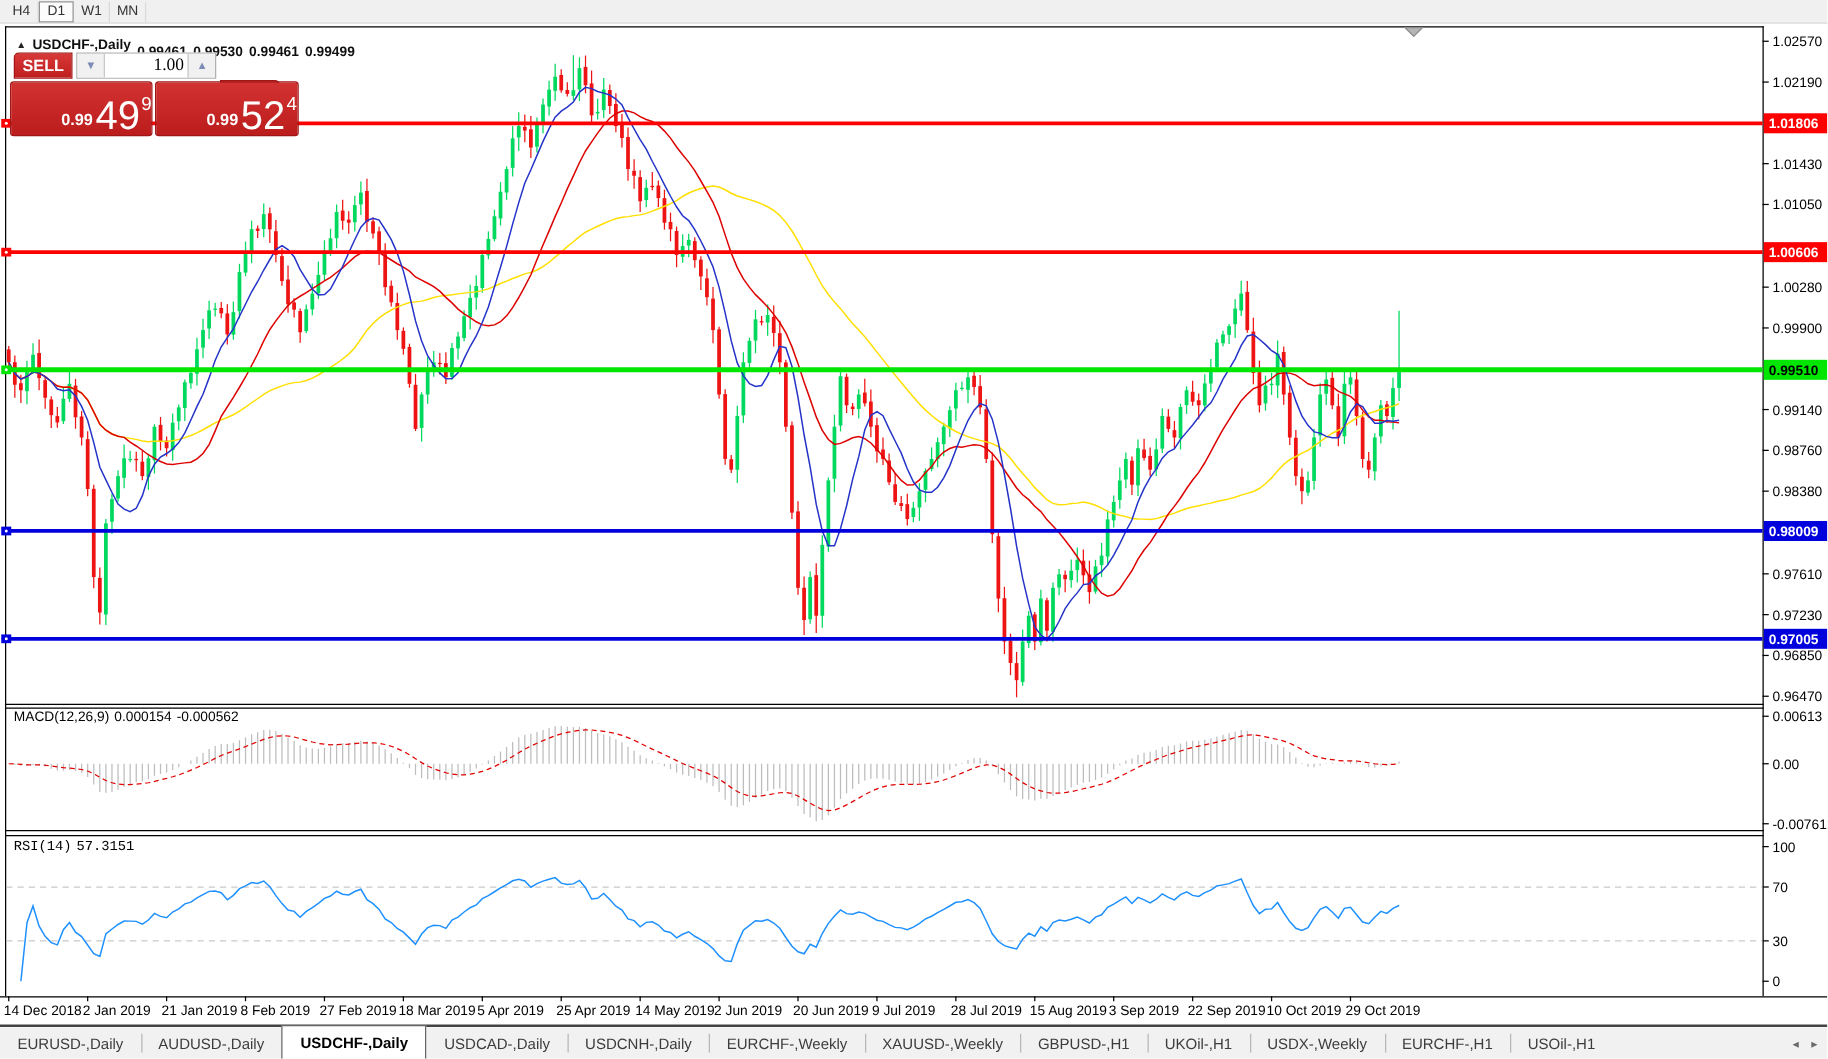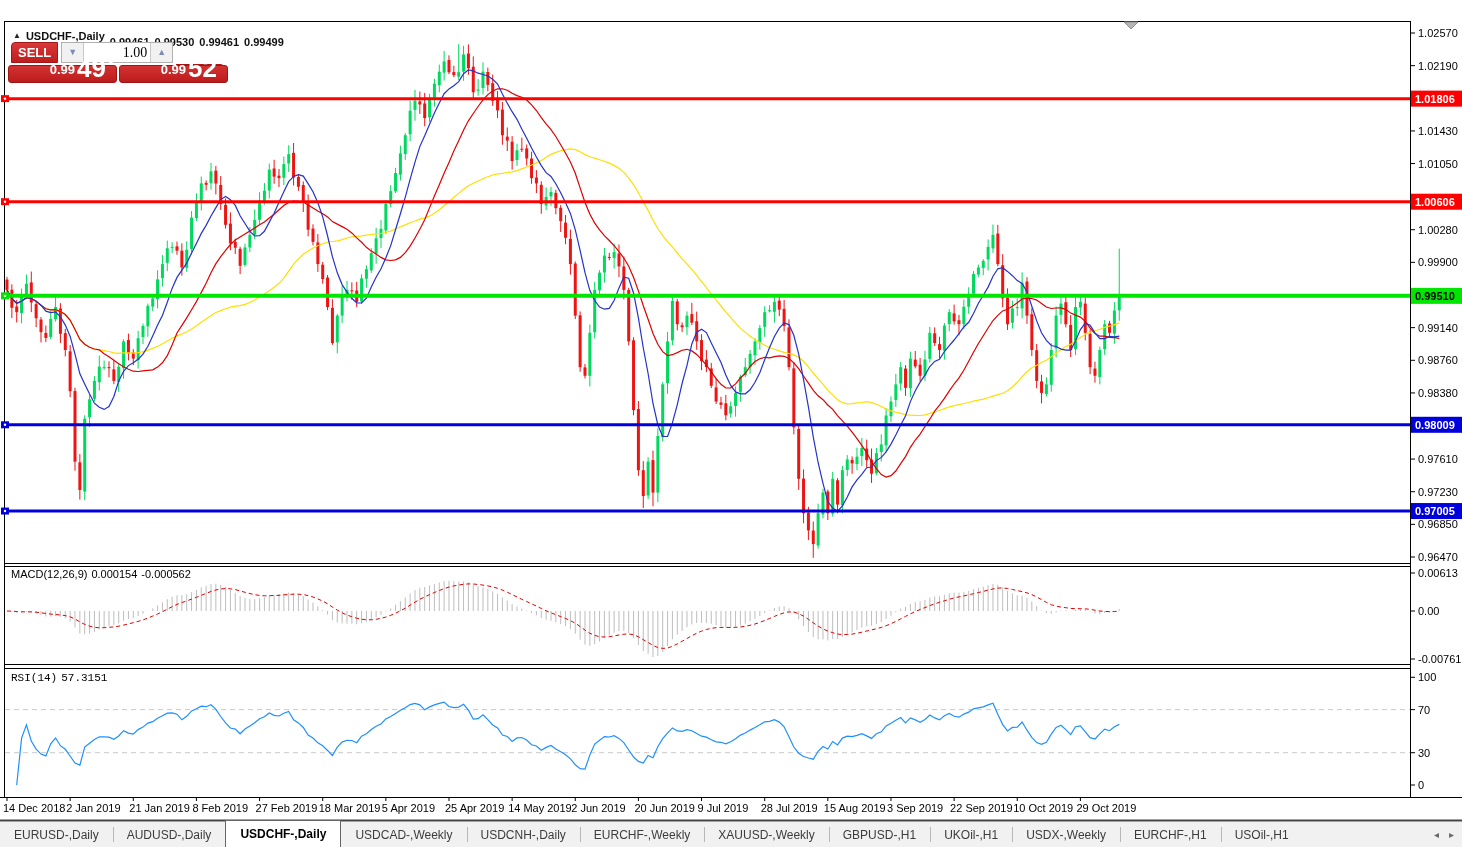--- a/index.html
+++ b/index.html
@@ -25,44 +25,50 @@
     font-family:"Liberation Sans",sans-serif;font-size:13px;cursor:pointer;box-sizing:border-box;font-weight:bold;}
   .tp-sell{flex:0 0 46px;margin-left:3px;border-radius:4px 0 0 0;}
   .tp-buy{flex:0 0 48px;border-radius:0 4px 0 0;margin-top:22px;}
   .tp-vol{flex:0 0 112px;display:flex;margin:0 3px;background:#fff;border:1px solid #b0b0b0;box-sizing:border-box;}
   .tp-step{width:22px;border:none;background:#f1f1f1;color:#7b8cb5;font-size:9px;line-height:1;cursor:pointer;padding:0;}
   .tp-step.dn{border-right:1px solid #c8c8c8;}
   .tp-step.up{border-left:1px solid #c8c8c8;}
   .tp-input{flex:1;width:50px;border:none;outline:none;text-align:right;font-size:14px;color:#000;
     font-family:Liberation Serif, serif;padding:0 3px 0 0;}
   .tp-row2{display:flex;margin-top:2px;gap:2px;}
-  .tp-price{flex:1;height:18px;background:linear-gradient(#d33232,#bb1c1c);border:1px solid #a01515;border-radius:3px;
+  .tp-price{flex:1;height:44px;background:linear-gradient(#d33232,#bb1c1c);border:1px solid #a01515;border-radius:3px;
     color:#fff;display:flex;align-items:flex-end;justify-content:center;padding-bottom:3px;box-sizing:border-box;cursor:pointer;padding-left:40px;}
   .tp-price .sm{font-size:13px;font-weight:700;margin:0 2px 3px 0;line-height:1;}
-  .tp-price .big{font-size:26px;line-height:0.82;font-weight:700;}
+  .tp-price .big{font-size:32px;line-height:0.82;font-weight:400;}
   .tp-price .sup{font-size:15px;line-height:1;margin-left:1px;transform:translateY(-14px);}
   
   .tabbar{position:absolute;left:0;top:822px;width:1462px;height:25px;background:#f1f1f1;z-index:3;
     display:flex;align-items:stretch;font-size:12px;box-sizing:border-box;}
   .tab{display:flex;align-items:center;padding:0 14px;color:#3c3c3c;position:relative;cursor:pointer;white-space:nowrap;}
   .tab + .tab::before{content:"";position:absolute;left:0;top:5px;bottom:5px;width:1px;background:#b8b8b8;}
   .tab.active{background:#fff;border:1px solid #666;border-bottom:none;font-weight:700;color:#000;margin-top:-2px;z-index:2;}
   .tab.active::before{display:none;}
   .tab.active + .tab::before{display:none;}
   .tab-arrows{margin-left:auto;display:flex;align-items:center;gap:10px;padding-right:8px;color:#6a6a6a;font-size:10px;}
   .tab-arrows span{cursor:pointer;}
   
   .pane-label{position:absolute;left:11px;z-index:3;font-size:11px;color:#000;white-space:nowrap;}
   .pane-label span{margin-right:4px;}
 </style>
 </head>
 <body>
 
 <div class="app">
 
+  <div class="toolbar">
+      <button class="tf">H4</button>
+      <button class="tf active">D1</button>
+      <button class="tf">W1</button>
+      <button class="tf">MN</button>
+    </div>
 
   <svg id="chart-svg" width="1462" height="847">
       <rect x="0" y="19" width="1462" height="803" fill="#ffffff"></rect>
       <g stroke="#000" stroke-width="1">
         <line x1="4.5" y1="21" x2="4.5" y2="797"></line>
         <line x1="1410.5" y1="21" x2="1410.5" y2="797"></line>
         <line x1="4" y1="21.5" x2="1411" y2="21.5"></line>
         <line x1="4" y1="563.5" x2="1411" y2="563.5"></line>
         <line x1="4" y1="566.5" x2="1411" y2="566.5"></line>
         <line x1="4" y1="664.5" x2="1411" y2="664.5"></line>
@@ -928,21 +934,21 @@
     <span>MACD(12,26,9)</span><span>0.000154</span><span>-0.000562</span>
   </div>
   <div class="pane-label" style="top:672px;font-family:Liberation Mono, monospace;">
     <span>RSI(14)</span><span>57.3151</span>
   </div>
 
   <div class="tabbar">
       <div class="tab">EURUSD-,Daily</div>
       <div class="tab">AUDUSD-,Daily</div>
       <div class="tab active">USDCHF-,Daily</div>
-      <div class="tab">USDCAD-,Weekly</div>
+      <div class="tab">USDCAD-,Daily</div>
       <div class="tab">USDCNH-,Daily</div>
       <div class="tab">EURCHF-,Weekly</div>
       <div class="tab">XAUUSD-,Weekly</div>
       <div class="tab">GBPUSD-,H1</div>
       <div class="tab">UKOil-,H1</div>
       <div class="tab">USDX-,Weekly</div>
       <div class="tab">EURCHF-,H1</div>
       <div class="tab">USOil-,H1</div>
       <div class="tab-arrows">
         <span>◂</span>

